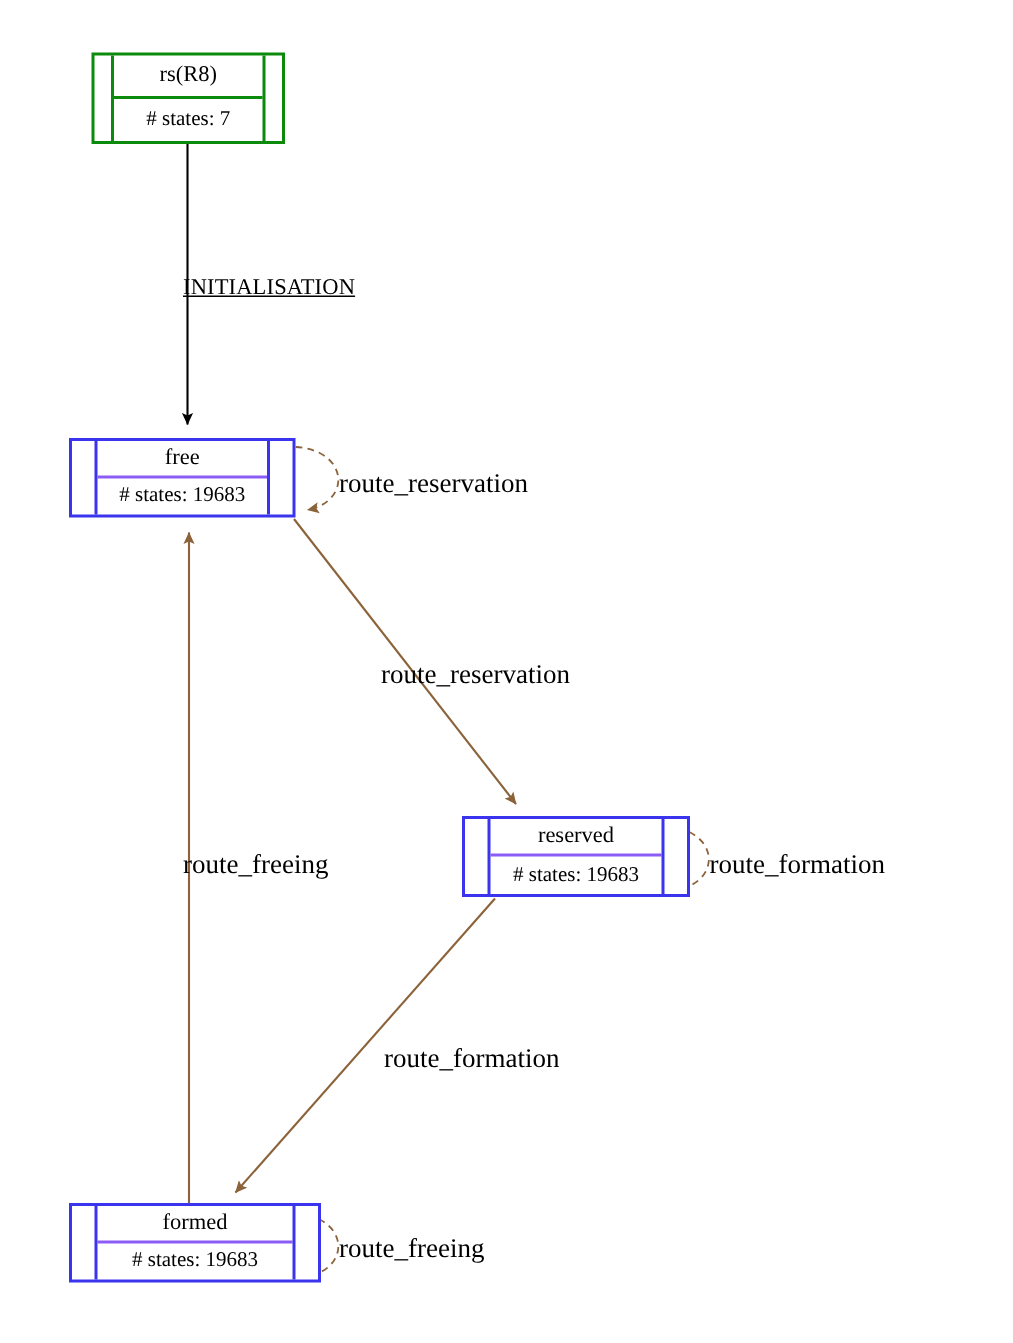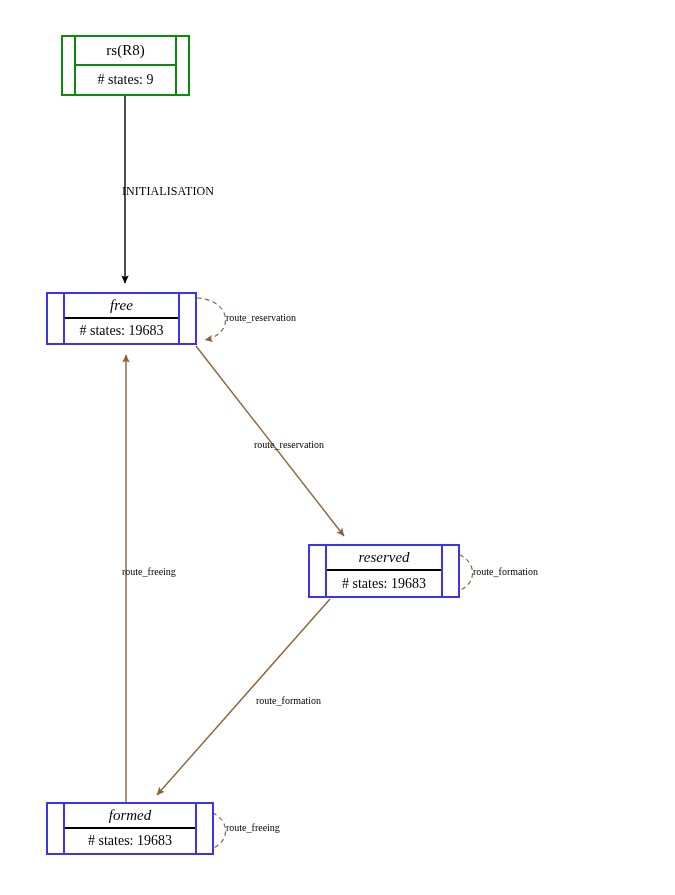--- a/index.html
+++ b/index.html
@@ -57,34 +57,34 @@
     flex: 1 1 50%;
     display: flex;
     align-items: center;
     justify-content: center;
     box-sizing: border-box;
     white-space: nowrap;
     color: #000000;
     line-height: 1;
   }
   .node.green .row.name   { border-bottom: 2px solid #0b8a0b; }
-  .node.blue  .row.name   { border-bottom: 2px solid #000000; font-style: italic; }
+  .node.blue  .row.name   { border-bottom: 2px solid #8b5cf6; }
 
   .node .row.name   { font-size: 15px; }
   .node .row.states { font-size: 14px; }
 
   
   .edge-label {
     position: absolute;
-    font-size: 10px;
+    font-size: 18px;
     color: #000000;
     white-space: nowrap;
     line-height: 1;
   }
-  .edge-label.caps { font-size: 12px; letter-spacing: 0.1px; }
+  .edge-label.caps { font-size: 15px; letter-spacing: 0.1px; text-decoration: underline; }
 </style>
 </head>
 <body>
 
 <div id="canvas">
 
   <svg id="edge-layer" viewBox="0 0 675 895">
     <defs>
       <marker id="arrow-black" markerWidth="9" markerHeight="9" refX="7.6" refY="4" orient="auto" markerUnits="userSpaceOnUse">
         <path d="M0,0.3 L8,4 L0,7.7 L1.6,4 Z" fill="#000000"></path>
@@ -106,21 +106,21 @@
 
     <path d="M 444,551 C 479,553 482,587 452,593" fill="none" stroke="#8b6239" stroke-width="1.2" stroke-dasharray="4.5,3.5" marker-end="url(#arrow-brown)"></path>
 
     <path d="M 197,809 C 232,811 235,845 205,851" fill="none" stroke="#8b6239" stroke-width="1.2" stroke-dasharray="4.5,3.5" marker-end="url(#arrow-brown)"></path>
   </svg>
 
   <div class="node green" style="left:61px; top:35px; width:129px; height:61px;">
     <div class="side left" style="width:13px;"></div>
     <div class="center">
       <div class="row name">rs(R8)</div>
-      <div class="row states"># states: 9</div>
+      <div class="row states"># states: 7</div>
     </div>
     <div class="side right" style="width:13px;"></div>
   </div>
 
   <div class="node blue" style="left:46px; top:292px; width:151px; height:53px;">
     <div class="side left" style="width:17px;"></div>
     <div class="center">
       <div class="row name">free</div>
       <div class="row states"># states: 19683</div>
     </div>

